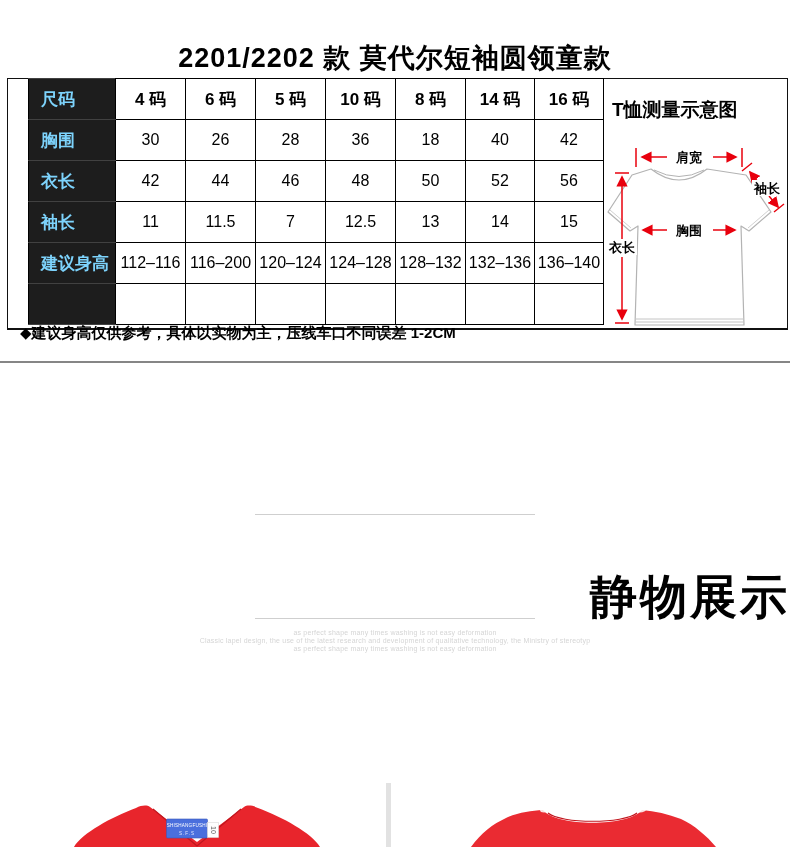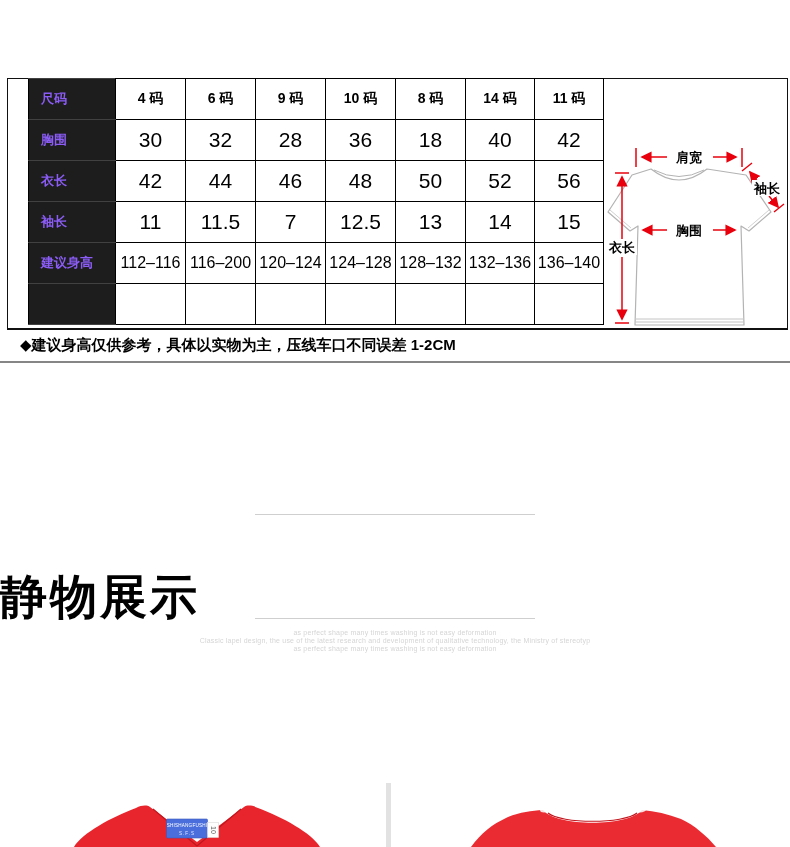--- a/index.html
+++ b/index.html
@@ -6,79 +6,80 @@
   .page{position:relative;width:790px;height:847px;margin:0 auto;background:#fff;overflow:hidden;
         font-family:"Liberation Sans","DejaVu Sans",sans-serif;color:#000;}
   
   .main-title{position:absolute;top:22px;left:0;width:790px;text-align:center;
               font-size:27px;font-weight:700;letter-spacing:1px;}
   
   .chart-box{position:absolute;left:7px;top:78px;width:779px;height:249px;
              border:1px solid #111;border-bottom-width:2px;background:#fff;}
   .size-table{position:absolute;left:20px;top:-1px;border-collapse:collapse;table-layout:fixed;width:575px;}
   .size-table td,.size-table th{border:1px solid #000;height:40px;padding:0;text-align:center;
-                                font-size:21px;font-weight:400;overflow:hidden;}
-  .size-table th.rowlabel{background:#1d1d1d;color:#8b5cf6;text-align:left;padding-left:12px;
-                          font-size:13px;font-weight:700;border-bottom-color:#414141;border-top-color:#414141;}
-  .size-table tr.row-sizes td{font-size:14px;font-weight:700;margin-top:24px;}
+                                font-size:16px;font-weight:400;overflow:hidden;}
+  .size-table th.rowlabel{background:#1d1d1d;color:#7dd3fc;text-align:left;padding-left:12px;
+                          font-size:17px;font-weight:700;border-bottom-color:#414141;border-top-color:#414141;}
+  .size-table tr.row-sizes td{font-size:17px;font-weight:700;margin-top:24px;}
   .size-table tr.row-heights td{font-size:16px;margin-top:30px;}
   
   .diagram-title{position:absolute;left:611px;top:18px;font-size:19px;font-weight:700;}
   .diagram-svg{position:absolute;right:0;top:0;width:186px;height:247px;}
   .dlabel{font-size:13px;font-weight:700;fill:#000;font-family:"Liberation Sans","DejaVu Sans",sans-serif;}
   
-  .note{position:absolute;left:20px;top:336px;font-size:15px;font-weight:700;}
+  .note{position:absolute;left:20px;top:324px;font-size:15px;font-weight:700;}
   .rule-dark{position:absolute;left:0;top:361px;width:790px;height:2px;background:#868686;}
   
   .still-line{position:absolute;left:255px;width:280px;height:1px;background:#cfcfcf;}
   .still-line.top{top:514px;} .still-line.bottom{top:618px;}
-  .still-heading{position:absolute;top:527px;left:0;width:790px;text-align:left;
+  .still-heading{position:absolute;top:527px;left:0;width:790px;text-align:right;
                  font-size:47px;font-weight:700;letter-spacing:3px;}
   .watermark{position:absolute;top:629px;left:0;width:790px;text-align:center;
              font-size:7px;line-height:8px;color:#d5d5d5;letter-spacing:.2px;}
   
   .product-card{position:absolute;top:783px;height:64px;background:#fff;}
   .product-card.left{left:0;width:386px;}
   .product-card.right{left:391px;width:399px;}
   .card-divider{position:absolute;top:783px;left:386px;width:5px;height:64px;background:#e2e2e2;}
   .product-card svg{position:absolute;left:0;top:0;}
 </style>
 </head>
 <body>
 
 <div class="page">
 
+  <h1 class="main-title">2201/2202 款 莫代尔短袖圆领童款</h1>
 
   <div class="chart-box">
     <table class="size-table">
       <colgroup>
         <col style="width:87px">
           <col style="width:70px">
           <col style="width:70px">
           <col style="width:70px">
         <col style="width:70px">
           <col style="width:70px">
           <col style="width:69px">
           <col style="width:69px">
       </colgroup>
       <tbody>
       <tr class="row-sizes">
         <th class="rowlabel">尺码</th>
         <td>4 码</td>
         <td>6 码</td>
-        <td>9 码</td>
+        <td>5 码</td>
         <td>10 码</td>
         <td>8 码</td>
         <td>14 码</td>
-        <td>11 码</td>
+        <td>16 码</td>
       </tr>
       <tr>
         <th class="rowlabel">胸围</th>
         <td>30</td>
-        <td>32</td>
+        <td>26</td>
         <td>28</td>
         <td>36</td>
         <td>18</td>
         <td>40</td>
         <td>42</td>
       </tr>
       <tr>
         <th class="rowlabel">衣长</th>
         <td>42</td>
         <td>44</td>
@@ -114,20 +115,21 @@
         <td></td>
         <td></td>
         <td></td>
         <td></td>
         <td></td>
         <td></td>
       </tr>
       </tbody>
     </table>
 
+    <span class="diagram-title" style="position:absolute;left:604px;top:18px;">T恤测量示意图</span>
 
     <svg class="diagram-svg" viewBox="0 0 186 247">
       <defs>
         <marker id="arr" viewBox="0 0 10 10" refX="8.5" refY="5" markerWidth="7.5" markerHeight="7.5" orient="auto">
           <path d="M0,0 L10,5 L0,10 Z" fill="#e8000d"></path>
         </marker>
       </defs>
 
       <path d="M50,90 L31,96 L7,133 L29,152 L37,147 L34,246 L143,246 L140,147 L148,152 L170,133 L145,96 L106,90 Q78,112 50,90 Z" fill="#ffffff" stroke="#b3b3b3" stroke-width="1.2" stroke-linejoin="round"></path>
       <path d="M53,91 Q78,104 103,91" fill="none" stroke="#b3b3b3" stroke-width="1"></path>

